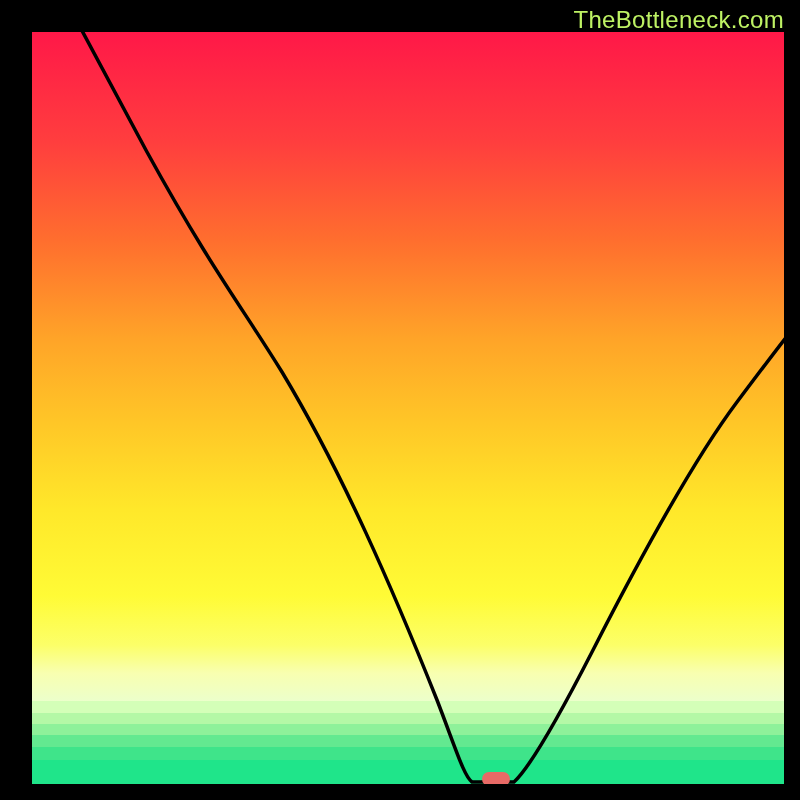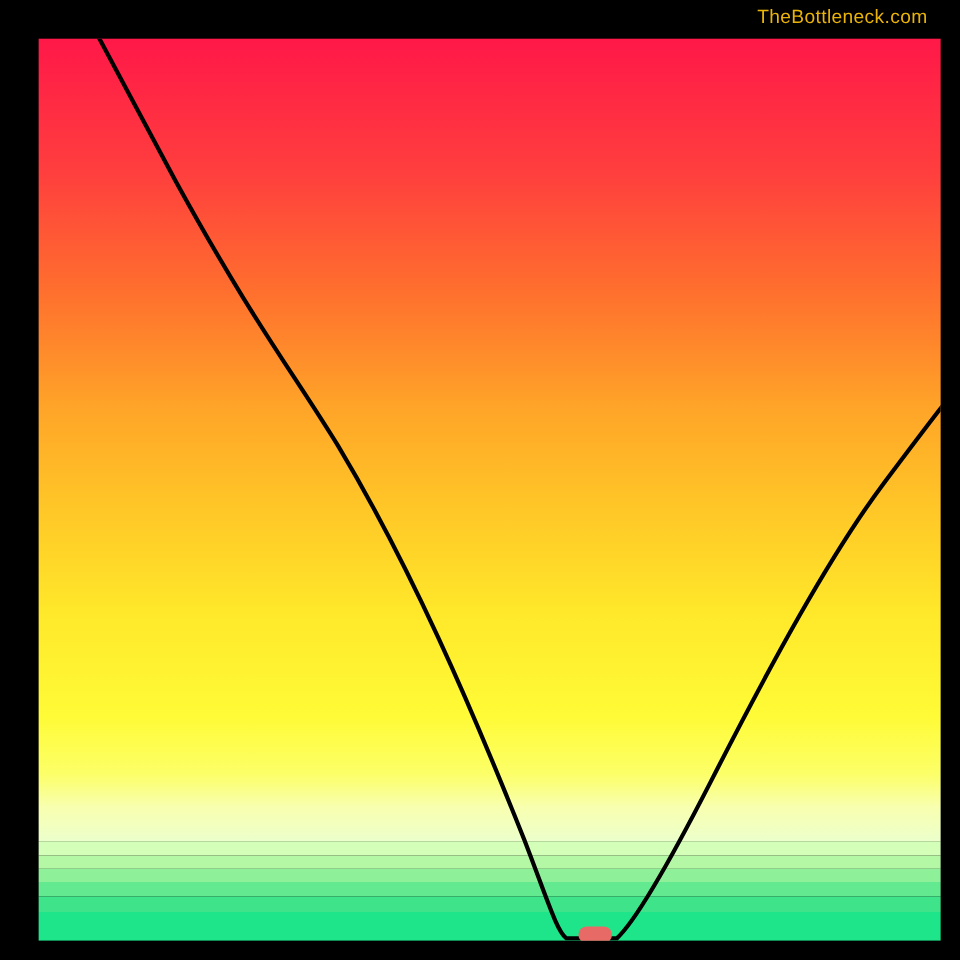--- a/index.html
+++ b/index.html
@@ -62,23 +62,23 @@
   .marker {
     position: absolute;
     background: #e86a66;
     border-radius: 8px;
     width: 28px;
     height: 14px;
   }
   .watermark {
     position: absolute;
     top: 6px;
-    right: 27px;
-    color: #eab308;
-    font-size: 16px;
+    right: 16px;
+    color: #bef264;
+    font-size: 24px;
     font-weight: 500;
     letter-spacing: 0.3px;
   }
 </style>
 </head>
 <body>
 
 <div class="frame">
 
   <div class="plot-area">

